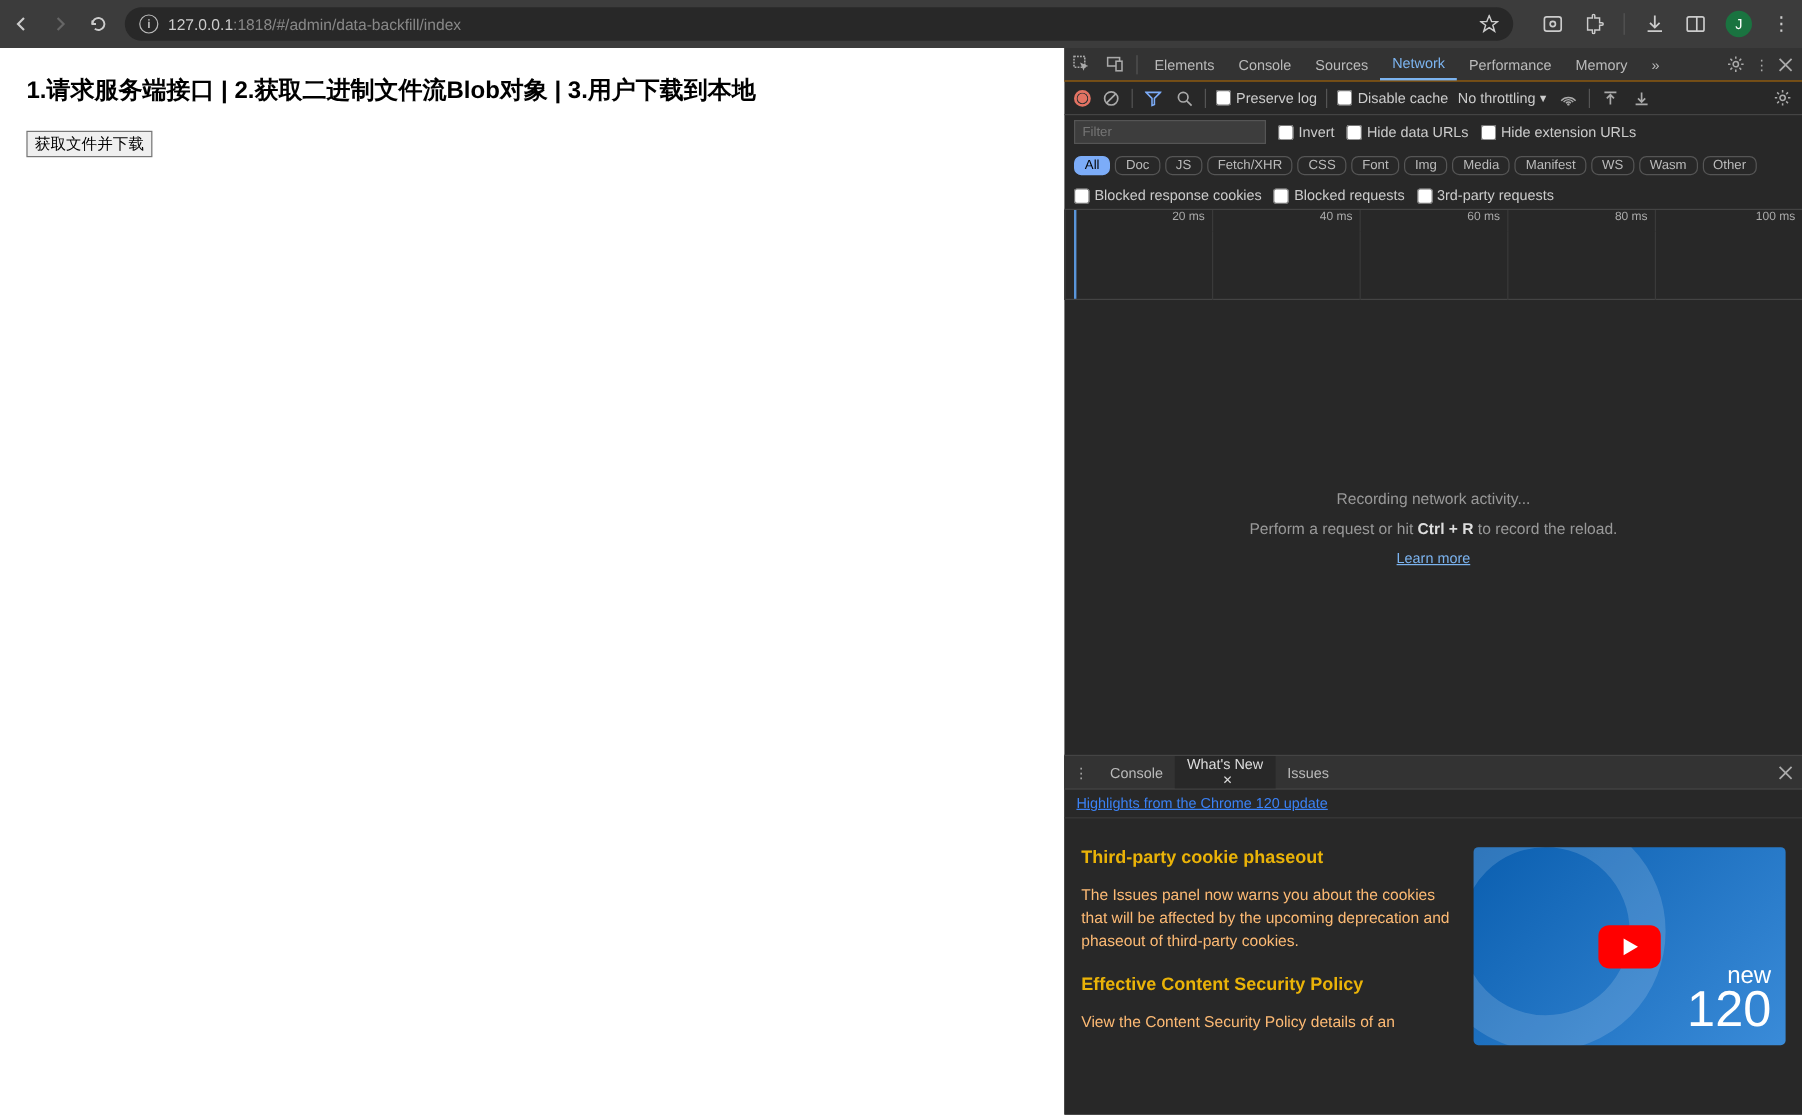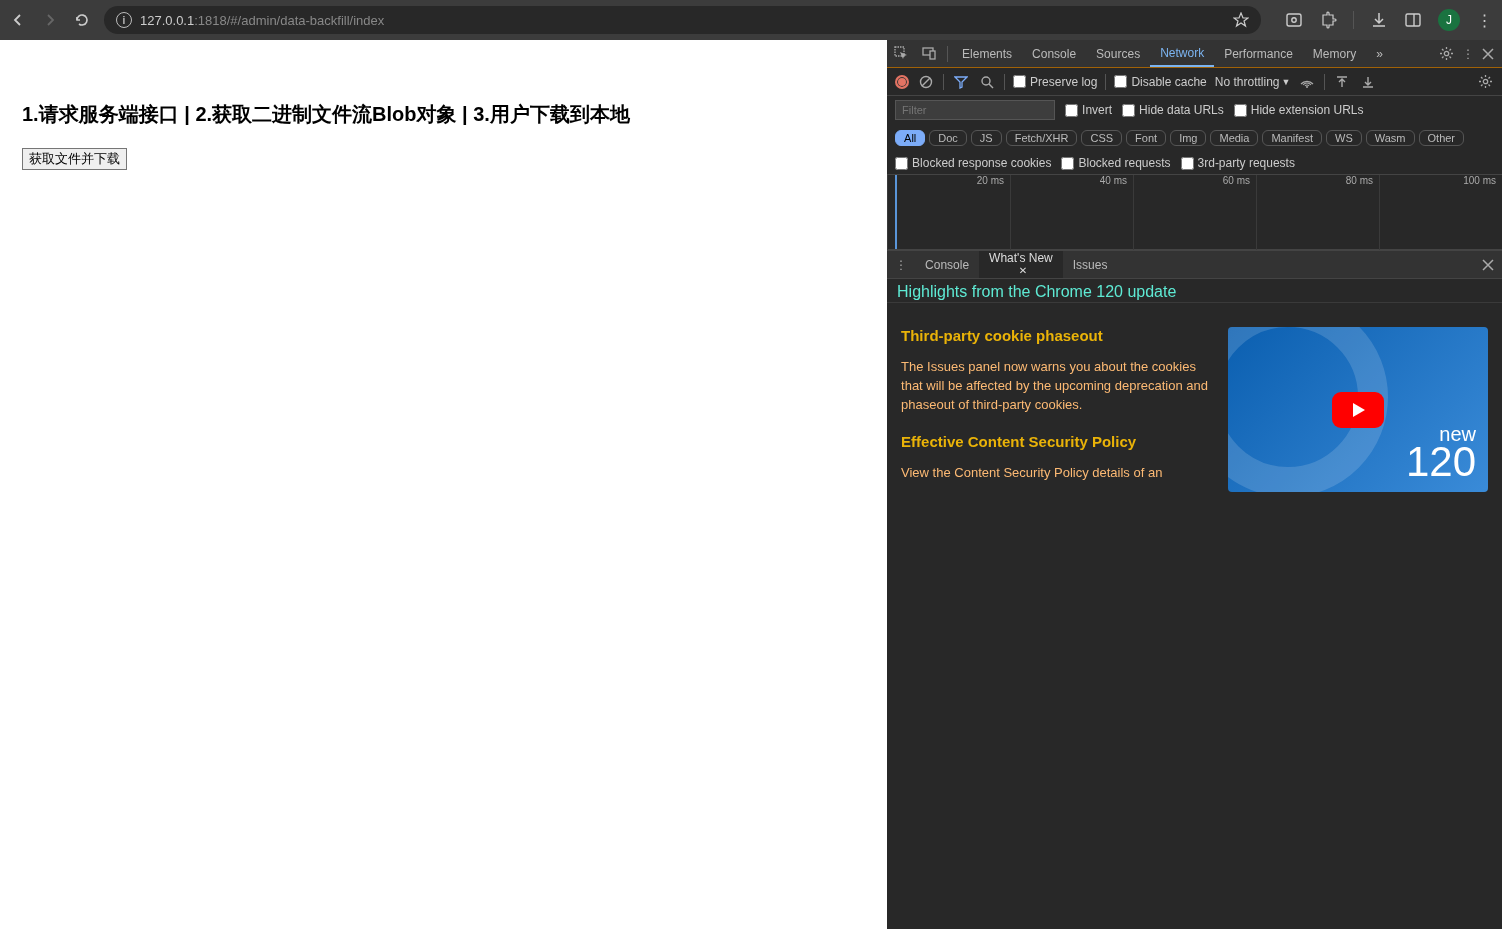--- a/index.html
+++ b/index.html
@@ -14,21 +14,21 @@
 .url-text { flex: 1; }
 .url-text .dim { color: #888; }
 .chrome-icons { display: flex; align-items: center; gap: 16px; color: #ccc; margin-left: 12px; }
 .chrome-ic { width: 18px; height: 18px; display: flex; align-items: center; justify-content: center; }
 .divider-v { width: 1px; height: 18px; background: #555; }
 .avatar { width: 22px; height: 22px; border-radius: 50%; background: #1a7340; color: #fff; font-size: 12px; display: flex; align-items: center; justify-content: center; }
 .dots { font-size: 16px; letter-spacing: 1px; }
 
 
 .main-area { display: flex; height: 889px; }
-.page-content { width: 968px; background: #fff; padding: 22px; margin-top: 39px; }
+.page-content { width: 968px; background: #fff; padding: 22px; }
 .page-title { font-size: 20px; font-weight: bold; color: #000; margin-bottom: 20px; }
 .page-button { font-size: 13px; padding: 1px 6px; background: #efefef; border: 1px solid #767676; cursor: pointer; }
 
 
 .devtools { width: 674px; background: #282828; color: #ccc; display: flex; flex-direction: column; font-size: 12px; }
 .dt-tabs { height: 28px; background: #333; display: flex; align-items: center; border-bottom: 1px solid #a16207; }
 .dt-tab-ic { width: 28px; display: flex; align-items: center; justify-content: center; height: 100%; }
 .dt-tab-sep { width: 1px; height: 16px; background: #555; margin: 0 4px; }
 .dt-tab { padding: 0 10px; height: 100%; display: flex; align-items: center; color: #bbb; cursor: pointer; }
 .dt-tab.active { color: #7cb4f0; border-bottom: 2px solid #7cb4f0; }
@@ -62,21 +62,21 @@
 .nb-link { color: #7cb4f0; text-decoration: underline; cursor: pointer; }
 .kbd { color: #ddd; font-weight: bold; }
 
 
 .drawer { height: 300px; border-top: 1px solid #444; display: flex; flex-direction: column; background: #282828; }
 .drawer-tabs { height: 28px; background: #333; display: flex; align-items: center; border-bottom: 1px solid #444; }
 .drawer-tab { padding: 0 10px; height: 100%; display: flex; align-items: center; color: #bbb; cursor: pointer; position: relative; }
 .drawer-tab.active { color: #ddd; background: #282828; flex-direction: column; }
 .drawer-x { font-size: 10px; margin-left: 4px; }
 .drawer-tabs-right { margin-left: auto; padding-right: 8px; }
-.drawer-highlight { height: 24px; padding: 4px 10px; color: #5eead4; font-size: 16px; border-bottom: 1px solid #3a3a3a; }
+.drawer-highlight { height: 24px; padding: 4px 10px; color: #3b82f6; font-size: 12px; border-bottom: 1px solid #3a3a3a; text-decoration: underline; }
 .drawer-body { flex: 1; display: flex; padding: 24px 14px; gap: 20px; overflow: hidden; }
 .drawer-text { flex: 1; }
 .drawer-text h3 { color: #eab308; font-size: 15px; font-weight: bold; margin-bottom: 14px; }
 .drawer-text p { color: #fdba74; font-size: 13px; line-height: 1.45; margin-bottom: 18px; }
 .video-thumb { width: 260px; height: 165px; background: linear-gradient(135deg, #0b5fb0 0%, #3a8bd8 100%); border-radius: 4px; position: relative; display: flex; align-items: center; justify-content: center; overflow: hidden; flex-shrink: 0; }
 .video-circ { position: absolute; width: 200px; height: 200px; border: 30px solid rgba(255,255,255,0.15); border-radius: 50%; left: -40px; top: -30px; }
 .play-btn { width: 52px; height: 36px; background: #ff0000; border-radius: 9px; display: flex; align-items: center; justify-content: center; position: relative; z-index: 2; }
 .play-tri { width: 0; height: 0; border-left: 12px solid #fff; border-top: 7px solid transparent; border-bottom: 7px solid transparent; margin-left: 2px; }
 .video-txt { position: absolute; right: 12px; bottom: 6px; color: #fff; font-size: 42px; font-weight: 300; }
 .video-txt .new { font-size: 20px; display: block; text-align: right; margin-bottom: -8px; }
@@ -305,20 +305,25 @@
       </div>
       <div class="timeline-body">
           <div></div>
           <div></div>
           <div></div>
           <div></div>
           <div></div>
         </div>
     </div>
 
+    <div class="network-body">
+      <div class="nb-line1">Recording network activity...</div>
+      <div class="nb-line2"><span>Perform a request or hit </span><span class="kbd">Ctrl + R</span><span> to record the reload.</span></div>
+      <a class="nb-link">Learn more</a>
+    </div>
 
     <div class="drawer">
       <div class="drawer-tabs">
         <div class="dt-tab-ic" style="color:#aaa">⋮</div>
         <div class="drawer-tab">Console</div>
         <div class="drawer-tab active">
             <span>What's New</span>
             <span class="drawer-x">✕</span>
           </div>
         <div class="drawer-tab">Issues</div>

